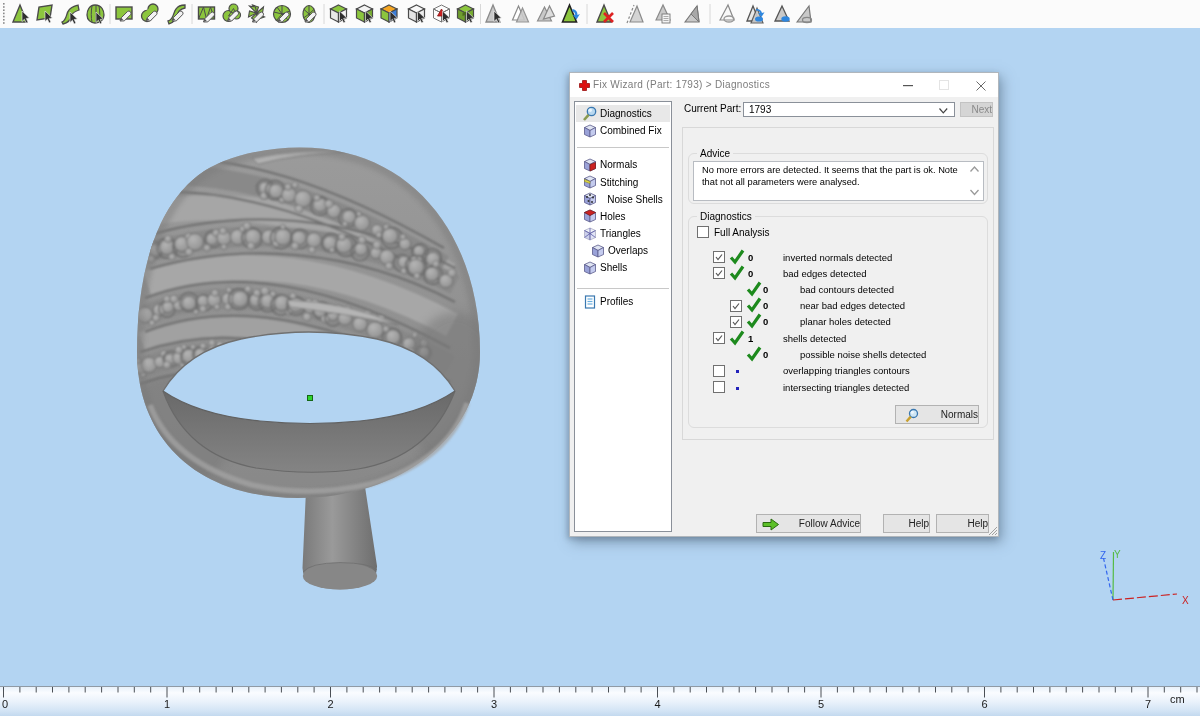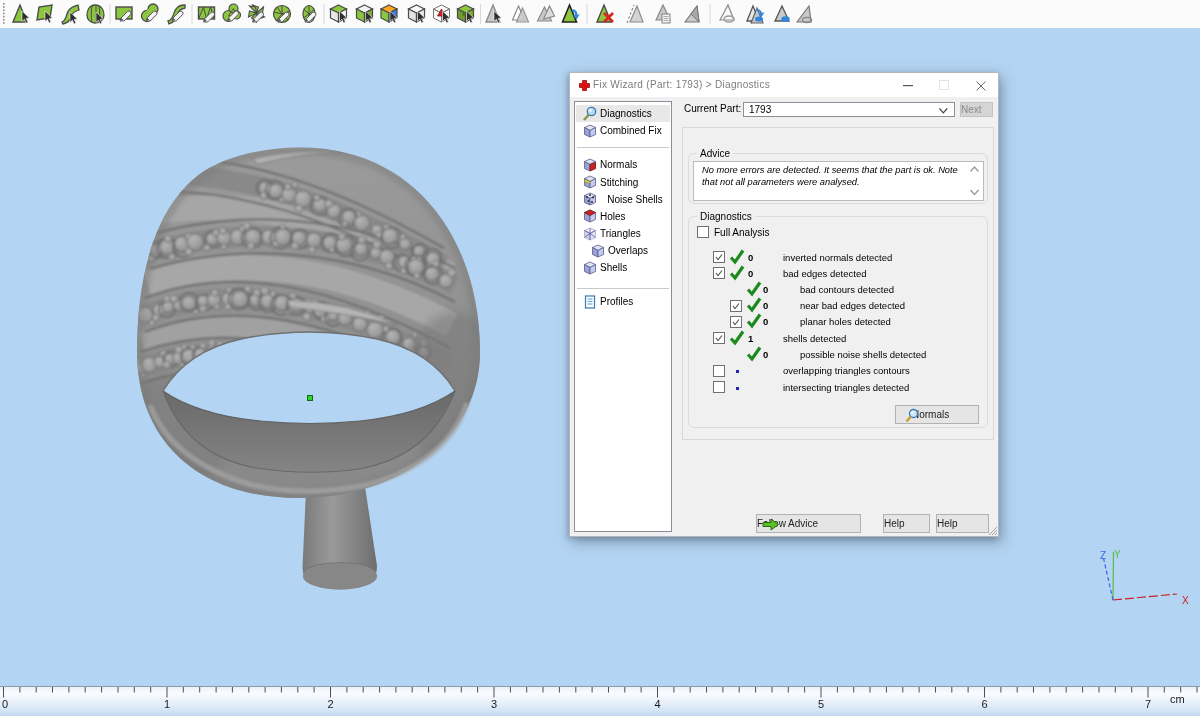--- a/index.html
+++ b/index.html
@@ -15,21 +15,21 @@
   font-size:10px; color:#000; }
 .titlebar { position:absolute; left:0; top:0; width:100%; height:24px; background:#ffffff; }
 .title-text { position:absolute; left:23px; top:6px; font-size:10px; color:#7c7c7c; letter-spacing:0.3px; }
 .leftpanel { position:absolute; left:4px; top:28px; width:98px; height:431px; background:#ffffff;
   border:1px solid #8a9099; }
 .lp-item { position:absolute; left:1px; right:1px; height:17px; line-height:17px; padding-left:24px; font-size:10px; white-space:nowrap; }
 .lpi { position:absolute; left:6px; top:0.5px; }
 .lp-sep { position:absolute; left:2px; right:2px; border-top:1px solid #c8c8c8; }
 .grp { position:absolute; border:1px solid #dcdcdc; border-radius:6px; }
 .grp > .glabel { position:absolute; left:8px; top:-6px; background:#f0f0f0; padding:0 3px; font-size:10px; }
-.btn { position:absolute; background:#e5e5e5; border:1px solid #b2b2b2; text-align:left; font-size:10px; color:#222; }
+.btn { position:absolute; background:#e5e5e5; border:1px solid #b2b2b2; text-align:right; font-size:10px; color:#222; }
 .cb { position:absolute; width:12px; height:12px; background:#fff; border:1px solid #707070; }
 </style>
 </head>
 <body>
 <div id="page">
     <svg width="0" height="0" style="position:absolute">
       <defs>
         <g id="lpcube">
           <path d="M2.5,4.5 L8,2 L13.5,4.5 L8,7.5 Z" fill="#dfe4f2" stroke="#5a5a8a" stroke-width="0.8"></path>
           <path d="M2.5,4.5 L8,7.5 L8,14 L2.5,11.5 Z" fill="#9aa2d8" stroke="#5a5a8a" stroke-width="0.8"></path>
@@ -720,21 +720,21 @@
         <span style="position:absolute;left:5px;top:1px;">1793</span>
         <svg width="9" height="6" style="position:absolute;right:6px;top:5px">
             <path d="M0.5,0.5 L4.3,4.8 L8.2,0.5" stroke="#444" stroke-width="1.2" fill="none"></path>
           </svg>
       </div>
       <div class="btn" style="left:390px;top:29px;width:33px;height:15px;line-height:13px;background:#d5d5d5;border-color:#c3c3c3;color:#8a8a8a;">Next</div>
       <div style="position:absolute;left:112px;top:54px;width:312px;height:313px;border:1px solid #d8d8d8;"></div>
       <div class="grp" style="left:118px;top:80px;width:300px;height:51px;">
         <span class="glabel">Advice</span>
         <div style="position:absolute;left:4px;top:7px;width:291px;height:40px;background:#fff;border:1px solid #b8bcc2;">
-          <div style="position:absolute;left:8px;top:3px;width:282px;font-size:9.3px;line-height:11.5px;font-style:italic;">No more errors are detected. It seems that the part is ok. Note<br>that not all parameters were analysed.</div>
+          <div style="position:absolute;left:8px;top:3px;width:282px;font-size:9.3px;line-height:11.5px;">No more errors are detected. It seems that the part is ok. Note<br>that not all parameters were analysed.</div>
           <svg width="9" height="7" style="position:absolute;right:4px;top:4px">
               <path d="M0.5,5.5 L4.5,1 L8.5,5.5" stroke="#9a9a9a" stroke-width="1.3" fill="none"></path>
             </svg>
           <svg width="9" height="7" style="position:absolute;right:4px;bottom:4px">
               <path d="M0.5,1 L4.5,5.5 L8.5,1" stroke="#9a9a9a" stroke-width="1.3" fill="none"></path>
             </svg>
         </div>
       </div>
       <div class="grp" style="left:118px;top:143px;width:300px;height:212px;">
         <span class="glabel">Diagnostics</span>

